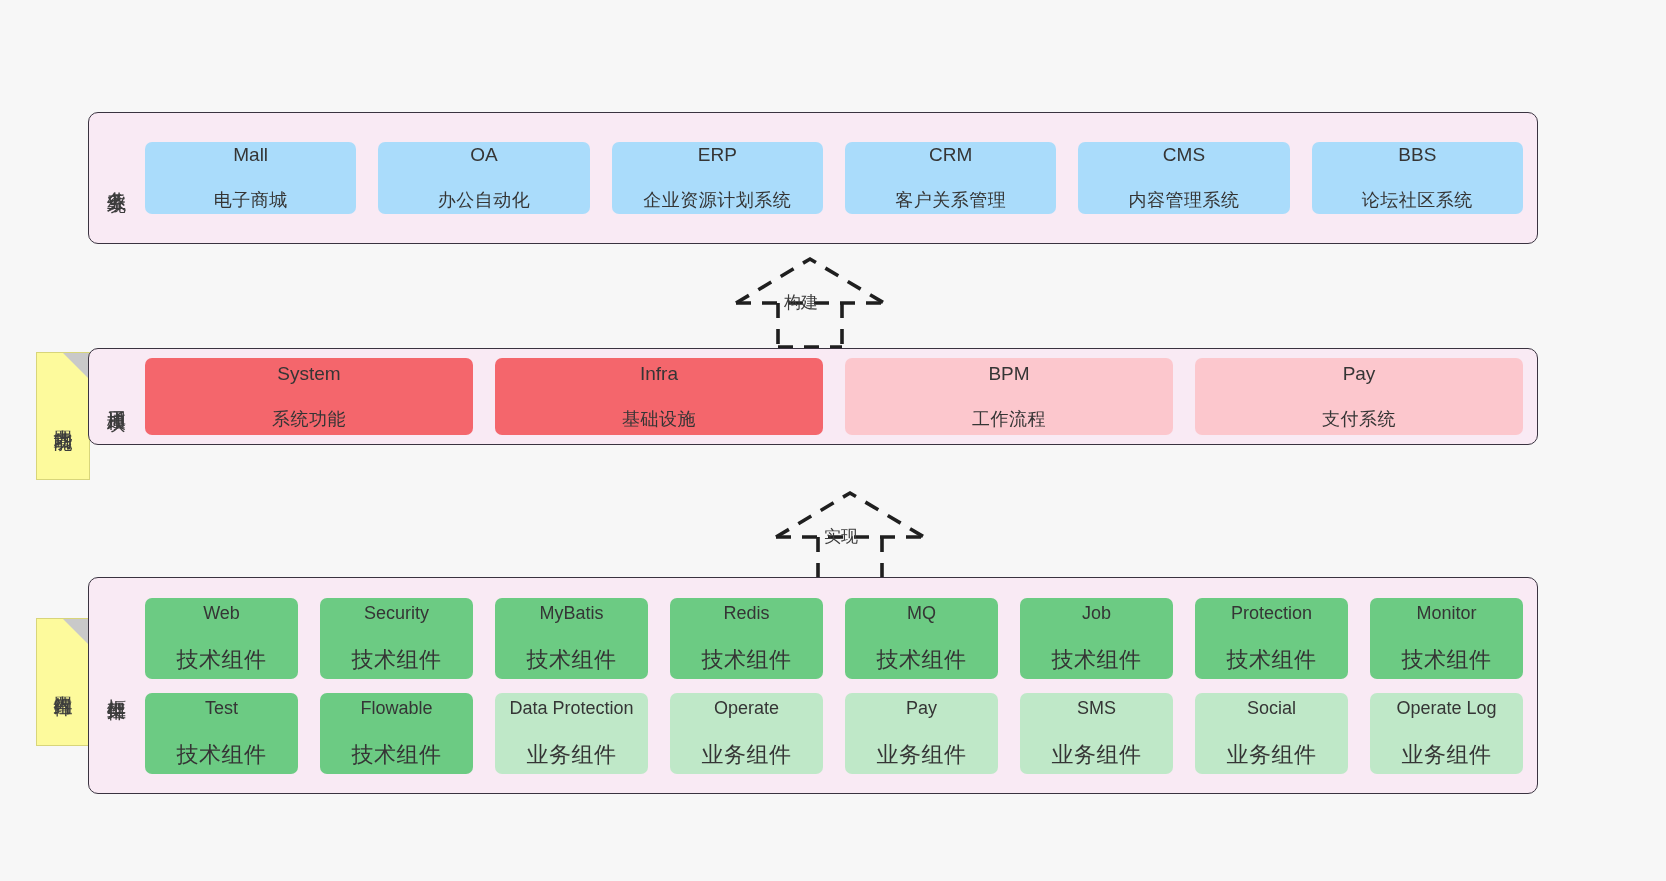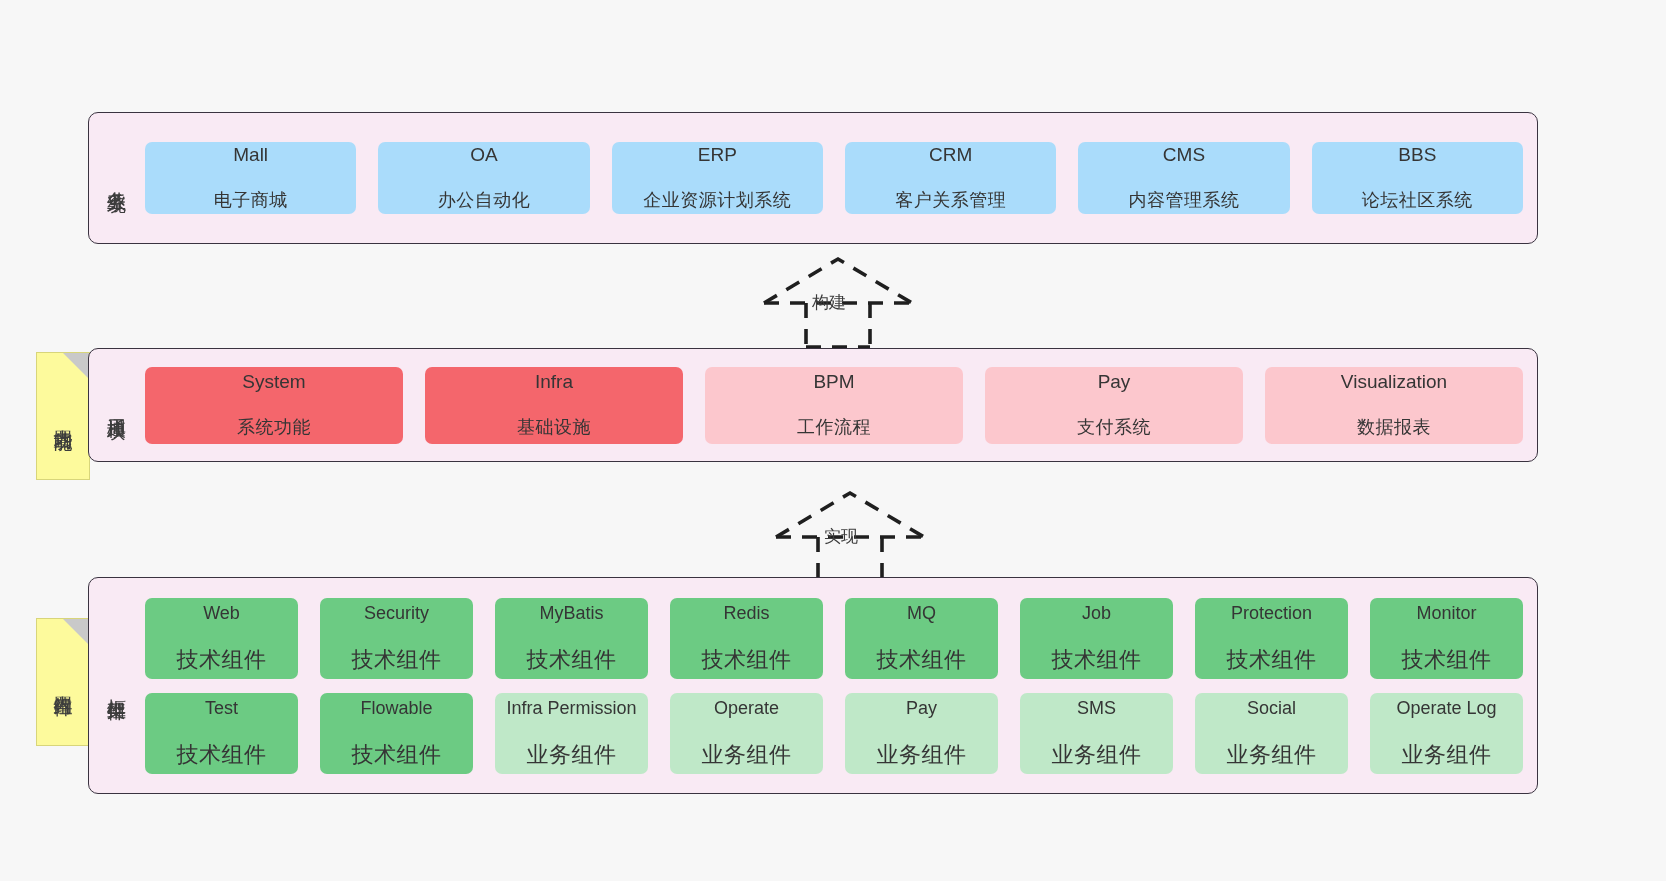--- a/index.html
+++ b/index.html
@@ -92,21 +92,21 @@
   .c-blue       { background: #aadcfb; }
   .c-red        { background: #f4666c; }
   .c-pink       { background: #fcc7cd; }
   .c-green      { background: #6ccb83; }
   .c-lightgreen { background: #bfe8c8; }
 
   
   #layer-business { left: 88px;  top: 112px; width: 1450px; height: 132px; }
   #layer-business .row { height: 72px; }
 
-  #layer-common   { left: 88px;  top: 348px; width: 1450px; height: 114px; }
+  #layer-common   { left: 88px;  top: 348px; width: 1450px; height: 97px; }
   #layer-common .row { height: 77px; }
 
   #layer-framework{ left: 88px;  top: 577px; width: 1450px; height: 217px; }
   #layer-framework .row { height: 81px; }
 
   
   .note {
     position: absolute;
     background: #fdfa9c;
     border: 1px solid #d8d57a;
@@ -139,21 +139,21 @@
     pointer-events: none;
   }
   .connector .label {
     position: absolute;
     font-size: 17px;
     color: #3c3c3c;
     background: transparent;
     white-space: nowrap;
     user-select: none;
   }
-  #conn-build  { left: 748px; top: 253px; width: 180px; height: 95px; }
+  #conn-build  { left: 720px; top: 253px; width: 180px; height: 95px; }
   #conn-build .label  { left: 64px; top: 38px; }
   #conn-impl   { left: 760px; top: 487px; width: 180px; height: 95px; }
   #conn-impl .label   { left: 64px; top: 38px; }
 </style>
 </head>
 <body>
 
 <div id="canvas">
 
   <div class="layer" id="layer-business">
@@ -215,24 +215,20 @@
           <span class="cn">基础设施</span>
         </div>
         <div class="node c-pink">
           <span class="en">BPM</span>
           <span class="cn">工作流程</span>
         </div>
         <div class="node c-pink">
           <span class="en">Pay</span>
           <span class="cn">支付系统</span>
         </div>
-        <div class="node c-pink">
-          <span class="en">Visualization</span>
-          <span class="cn">数据报表</span>
-        </div>
       </div>
     </div>
   </div>
 
   <div class="connector" id="conn-impl">
     <svg width="180" height="95" viewBox="0 0 180 95">
       <path d="M 16 50 L 90 6 L 164 50" fill="none" stroke="#1f1f1f" stroke-width="3.6" stroke-dasharray="15 11" stroke-linecap="butt"></path>
       <path d="M 16 50 L 164 50" fill="none" stroke="#1f1f1f" stroke-width="3.6" stroke-dasharray="15 11" stroke-linecap="butt"></path>
       <path d="M 58 50 L 58 95 M 122 50 L 122 95 M 58 94 L 122 94" fill="none" stroke="#1f1f1f" stroke-width="3.6" stroke-dasharray="15 11" stroke-linecap="butt"></path>
     </svg>
@@ -286,21 +282,21 @@
       <div class="row">
         <div class="node sm c-green">
           <span class="en">Test</span>
           <span class="cn">技术组件</span>
         </div>
         <div class="node sm c-green">
           <span class="en">Flowable</span>
           <span class="cn">技术组件</span>
         </div>
         <div class="node sm c-lightgreen">
-          <span class="en">Infra Permission</span>
+          <span class="en">Data Protection</span>
           <span class="cn">业务组件</span>
         </div>
         <div class="node sm c-lightgreen">
           <span class="en">Operate</span>
           <span class="cn">业务组件</span>
         </div>
         <div class="node sm c-lightgreen">
           <span class="en">Pay</span>
           <span class="cn">业务组件</span>
         </div>

